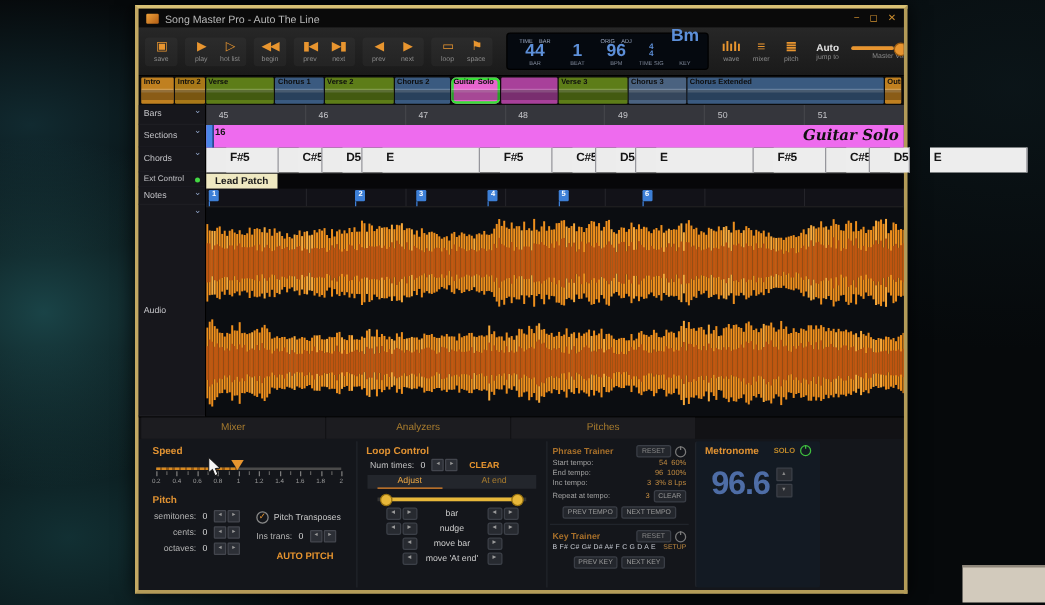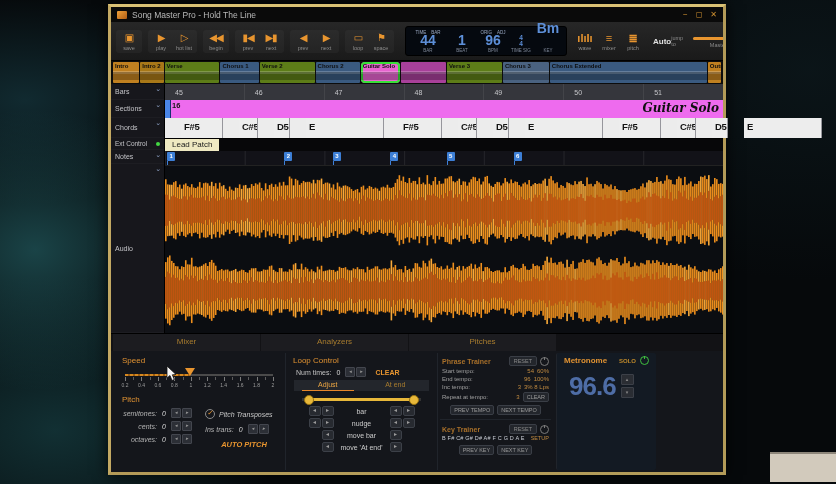--- a/index.html
+++ b/index.html
@@ -36,21 +36,21 @@
   .display{display:flex;align-items:flex-start;background:#05090f;border:1px solid #000;border-radius:3px;
     height:30px;box-sizing:border-box;padding:2px 4px 2px;gap:3px;margin:0 6px;flex:none;}
   .disp-cell{position:relative;display:flex;flex-direction:column;align-items:center;justify-content:flex-end;height:100%;}
   .disp-top{position:absolute;top:1px;display:flex;gap:5px;font-size:4.5px;color:#9aa8c2;white-space:nowrap;}
   .disp-val{color:#5d8fd8;font-size:14px;font-weight:bold;line-height:14px;}
   .disp-label{color:#7e8798;font-size:4.5px;margin-top:1px;white-space:nowrap;}
   .c-bar{width:36px;} .c-beat{width:26px;} .c-bpm{width:30px;} .c-ts{width:20px;} .c-key{width:28px;gap:12px;}
   .ts-frac{display:flex;flex-direction:column;align-items:center;color:#5d8fd8;font-weight:bold;font-size:6.5px;line-height:6px;}
   .views{display:flex;gap:4px;}
   .vicon{color:#e8952f;font-size:11px;line-height:12px;height:13px;font-weight:bold;}
-  .auto{display:flex;flex-direction:row;align-items:center;margin:0 8px;}
+  .auto{display:flex;flex-direction:column;align-items:center;margin:0 8px;}
   .auto-val{color:#e0e0e0;font-size:8px;font-weight:bold;}
   .auto-label{color:#8a8a8a;font-size:5.5px;}
   .mvol{display:flex;flex-direction:column;align-items:center;width:78px;}
   .mvol-track{width:70px;height:3px;background:#3c3c3c;border-radius:2px;position:relative;margin-top:3px;}
   .mvol-fill{width:48%;height:3px;background:#e8952f;border-radius:2px;}
   .mvol-handle{position:absolute;left:48%;top:-3px;width:9px;height:9px;border-radius:50%;background:#e8952f;border:1px solid #9a5c12;}
   .mvol-label{color:#8a8a8a;font-size:5.5px;margin-top:2px;}
 
   
   .section-map{height:23px;flex:none;background:#0c0c0c;display:flex;gap:1px;padding:1px 2px;box-sizing:border-box;}
@@ -75,50 +75,50 @@
   .row-sections{height:18px;flex:none;background:#ee6bee;position:relative;}
   .playhead{position:absolute;left:0;top:0;width:5px;height:100%;background:#4a86e8;border-right:1px solid #16336e;}
   .sec-num{position:absolute;left:7px;top:1px;font-size:7.5px;font-weight:bold;color:#151515;}
   .sec-name{position:absolute;right:4px;top:1px;font-family:"DejaVu Serif",serif;font-style:italic;font-weight:bold;font-size:12px;color:#101010;}
   .row-chords{height:20px;flex:none;display:flex;background:#ececec;border-bottom:1px solid #000;}
   .chord{flex:none;box-sizing:border-box;border-right:1px solid #96969c;background:#ededed;color:#141414;
     font-size:9.5px;font-weight:bold;letter-spacing:-0.3px;padding:3px 0 0 3px;overflow:hidden;white-space:nowrap;margin-left:16px;}
   .chord.fill{flex:1;}
   .row-ext{height:12px;flex:none;background:#070709;position:relative;}
   .ext-chip{position:absolute;left:0;top:0;height:12px;line-height:12px;background:#efe9c2;color:#1a1a1a;
-    font-size:8px;font-weight:normal;padding:0 7px;}
+    font-size:8px;font-weight:bold;padding:0 7px;}
   .row-notes{height:14px;flex:none;background:#121218;position:relative;border-bottom:1px solid #222;
     background-image:linear-gradient(90deg,rgba(255,255,255,.08) 1px,transparent 1px);background-size:calc(100%/7) 100%;}
   .note-marker{position:absolute;top:1px;width:8px;height:9px;background:#3d7fd6;color:#fff;font-size:6px;
     font-weight:bold;text-align:center;line-height:9px;border-radius:1px;}
   .note-marker::after{content:"";position:absolute;left:0;top:9px;width:1px;height:4px;background:#3d7fd6;}
   .row-audio{flex:1;background:#0b0d11;position:relative;min-height:0;}
   .row-audio svg{position:absolute;inset:0;width:100%;height:100%;display:block;}
 
   
   .tabs{height:17px;flex:none;background:#121215;display:flex;padding-left:2px;border-top:1px solid #000;}
   .tab{width:147px;flex:none;text-align:center;font-size:8px;color:#a87c2e;padding-top:3px;background:#1c1c20;margin-right:1px;position:relative;box-sizing:border-box;}
   .tab.active{color:#eda743;background:#222226;}
   .tab.active::after{content:"";position:absolute;left:10px;right:10px;bottom:0;height:2px;background:#e8872a;}
 
   
   .tools{flex:1;background:#14161b;display:flex;padding:2px 4px;box-sizing:border-box;min-height:0;}
   .tp{position:relative;box-sizing:border-box;padding:0 2px;}
   .tp + .tp{border-left:1px solid #20242b;}
-  .tp-title{color:#e09232;font-weight:normal;font-size:8px;margin:3px 0 1px 5px;}
+  .tp-title{color:#e09232;font-weight:bold;font-size:8px;margin:3px 0 1px 5px;}
   .tp-speed{width:170px;}
   .sp-slider{position:relative;height:24px;margin:3px 10px 0 8px;}
   .sp-track{position:absolute;top:6px;left:0;right:0;height:2px;background:#4a4a4a;}
   .sp-fill{width:44%;height:2px;background:repeating-linear-gradient(90deg,#d88920 0 3px,#9a5c12 3px 5px);}
   .sp-tick{position:absolute;top:9px;width:1px;background:#7c7c7c;}
   .sp-tick.major{height:4px;} .sp-tick.minor{height:3px;background:#5c5c5c;}
   .sp-ticklabel{position:absolute;top:14px;transform:translateX(-50%);font-size:5px;color:#9c9c9c;}
   .sp-handle{position:absolute;left:44%;top:0;transform:translateX(-50%);width:0;height:0;
     border:5px solid transparent;border-top:8px solid #e8952f;}
-  .pitch-wrap{display:flex;margin-top:1px;font-style:italic;}
+  .pitch-wrap{display:flex;margin-top:1px;}
   .pitch-rows{width:84px;}
   .p-row{display:flex;align-items:center;gap:3px;margin-top:3px;}
   .p-label{width:40px;text-align:right;color:#b4b4b4;font-size:7px;}
   .p-val{width:8px;color:#d8d8d8;font-size:7px;text-align:center;}
   .step{display:inline-flex;gap:1px;}
   .sb{width:8px;height:8px;background:#2c2f36;border:1px solid #43464e;border-radius:1px;color:#999;
     font-size:5px;line-height:7px;text-align:center;}
   .sb-l::before{content:"◂";} .sb-r::before{content:"▸";}
   .sb-u::before{content:"▴";} .sb-d::before{content:"▾";}
   .pitch-right{flex:1;padding-left:4px;}
@@ -189,21 +189,21 @@
 </head>
 <body>
 
 <div class="desktop">
   <div class="corner-beige"></div>
 
   <div class="window">
 
     <div class="titlebar">
       <span class="app-icon"></span>
-      <span class="title">Song Master Pro - Hold The Line</span>
+      <span class="title">Song Master Pro - Auto The Line</span>
       <div class="win-controls">
         <span>−</span>
         <span>◻</span>
         <span>✕</span>
       </div>
     </div>
 
 
     <div class="toolbar">
       <div class="transport" id="transport">

